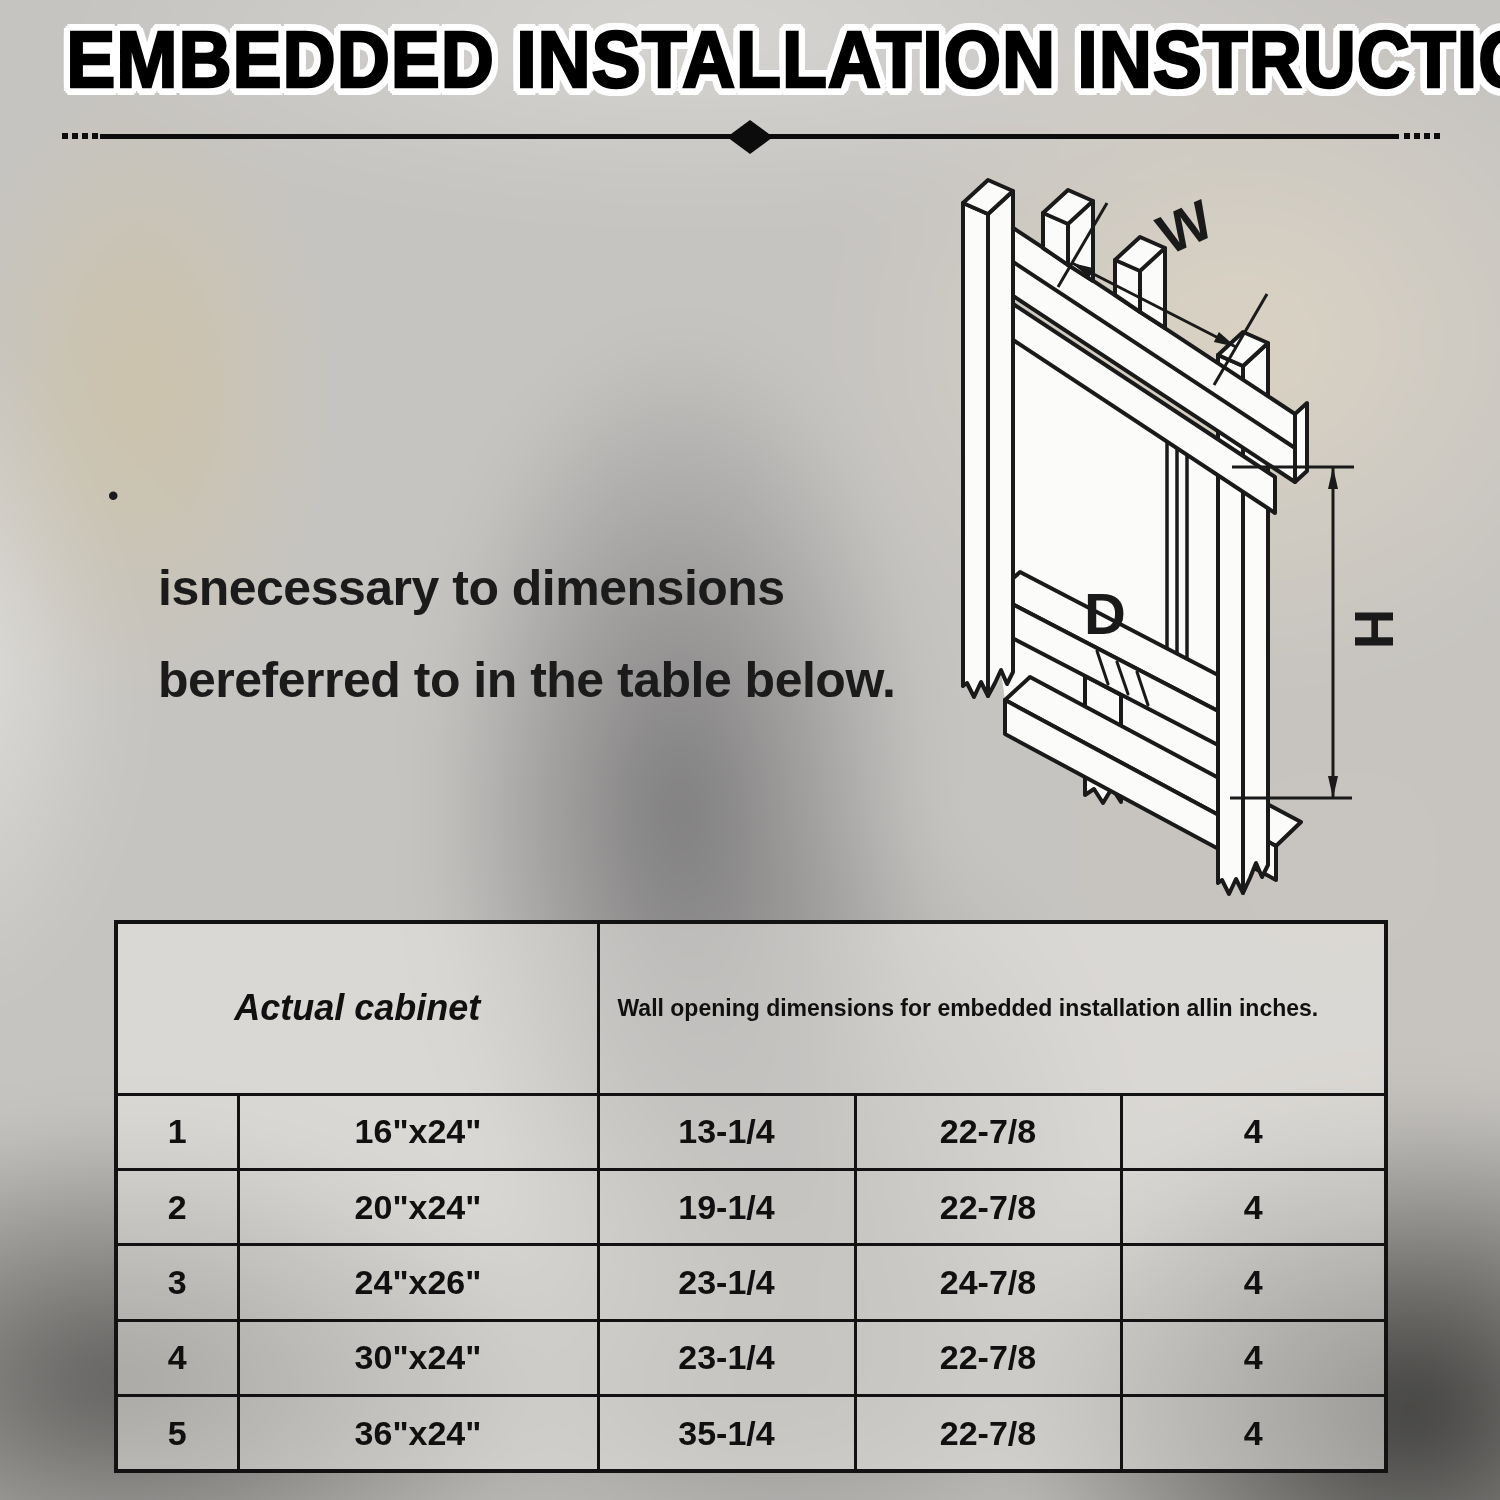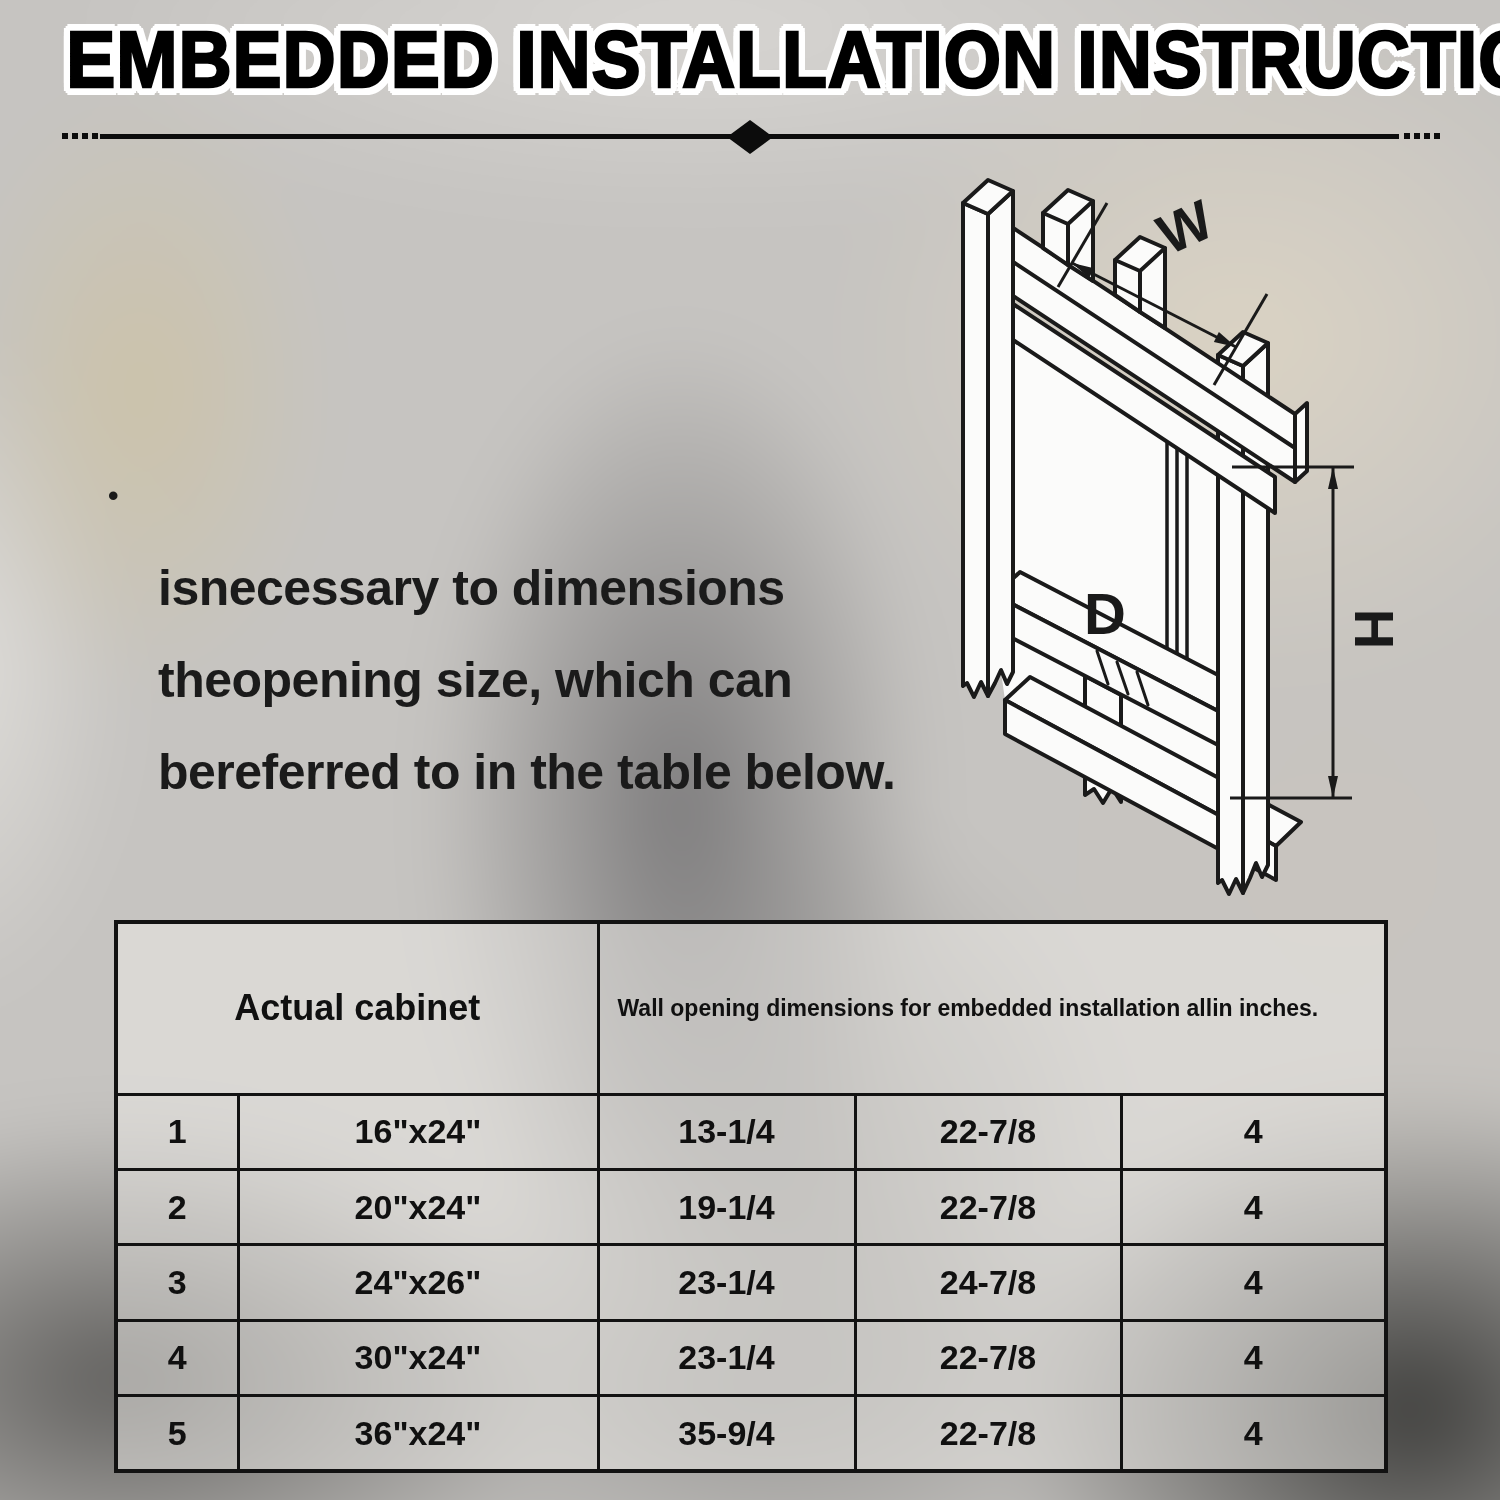--- a/index.html
+++ b/index.html
@@ -57,21 +57,21 @@
   .diagram{position:absolute;left:945px;top:165px;width:460px;height:750px;}
   
   .spec{
     position:absolute;left:114px;top:920px;width:1270px;height:553px;
     border-collapse:collapse;table-layout:fixed;
     background:rgba(235,233,230,.52);
     color:#101010;
   }
   .spec th,.spec td{border:3px solid #121212;text-align:center;font-weight:700;padding:0;}
   .spec{border:4px solid #121212;}
-  .spec .group-left{font-size:36px;}
+  .spec .group-left{font-size:36px;font-style:italic;}
   .spec .group-right{font-size:23px;text-align:left;padding:0 18px;line-height:1.55;}
   .spec tbody td{font-size:34px;}
   tr.h1{height:160px;} tr.h2{height:43px;} tr.data{height:70px;}
 </style>
 </head>
 <body>
 
 <div class="bg"></div>
 
 <h1 class="title" style="margin:0;">
@@ -92,23 +92,20 @@
     <i></i>
     <i></i>
   </div>
 
 <div class="instr">
   <div class="line">
     <span class="bullet">•</span>
   </div>
   <div class="line cont">
     <span>isnecessary to dimensions</span>
-  </div>
-  <div class="line cont">
-    <span>theopening size, which can</span>
   </div>
   <div class="line cont">
     <span>bereferred to in the table below.</span>
   </div>
 </div>
 
 <svg class="diagram" viewBox="0 0 460 750" xmlns="http://www.w3.org/2000/svg">
 
   <g fill="#fbfbfa" stroke="none">
     <path d="M68,175 L273,310 L273,546 L68,439 Z"></path>
@@ -236,18 +233,18 @@
   <tr class="data">
     <td>4</td>
     <td>30"x24"</td>
     <td>23-1/4</td>
     <td>22-7/8</td>
     <td>4</td>
   </tr>
   <tr class="data">
     <td>5</td>
     <td>36"x24"</td>
-    <td>35-9/4</td>
+    <td>35-1/4</td>
     <td>22-7/8</td>
     <td>4</td>
   </tr>
 </tbody>
   </table>
 
 </body></html>

